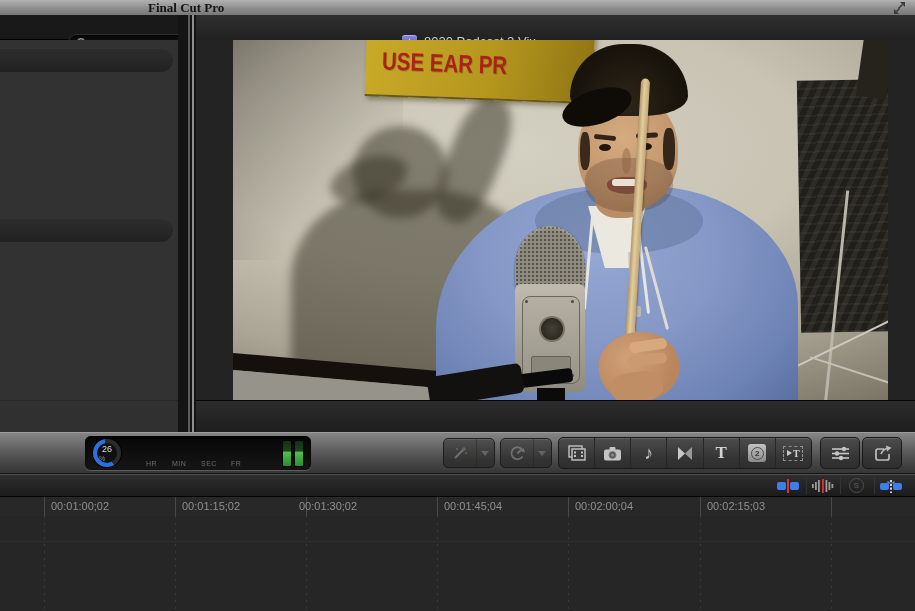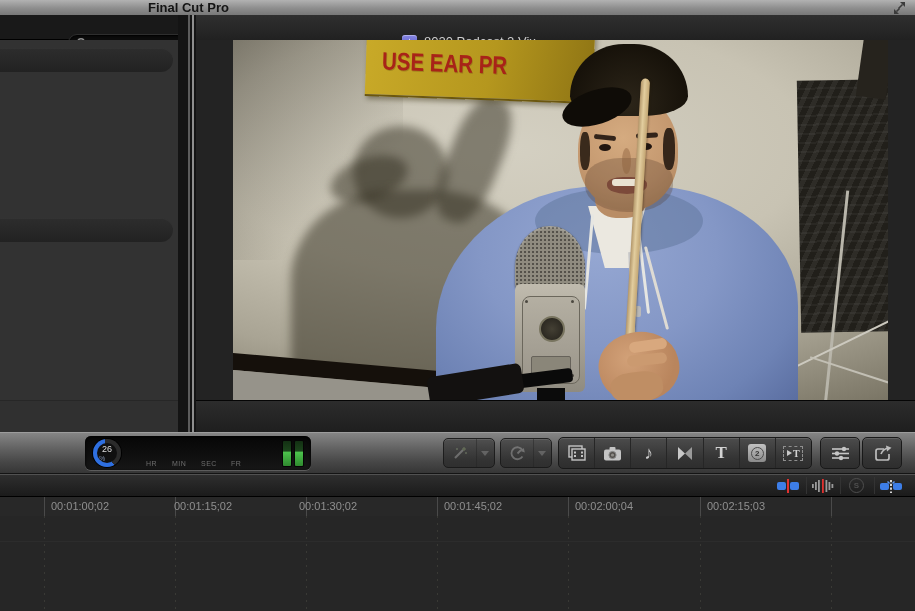--- a/index.html
+++ b/index.html
@@ -2,21 +2,21 @@
 <html><head>
 <meta charset="utf-8">
 <style>
   html,body{margin:0;padding:0;background:#000;}
   .screen{position:relative;width:915px;height:611px;overflow:hidden;background:#262626;
           font-family:"Liberation Sans",sans-serif;-webkit-font-smoothing:antialiased;}
   .abs{position:absolute;}
   
   .menubar{left:0;top:0;width:915px;height:15px;background:linear-gradient(#b2b2b2,#8d8d8d 55%,#787878);
            border-bottom:1px solid #4a4a4a;}
-  .menutitle{left:148px;top:0;font-size:13px;font-weight:bold;color:#141414;line-height:15px;}
+  .menutitle{left:148px;top:0;font-size:13px;font-weight:bold;color:#141414;line-height:15px;font-family:Liberation Serif, serif;}
   
   .browser-top{left:0;top:15px;width:196px;height:24px;background:#191919;border-bottom:1px solid #000;}
   .search-pill{left:68px;top:19px;width:120px;height:16px;border-radius:9px;background:#0b0b0b;
                border:1px solid #2e2e2e;box-shadow:inset 0 1px 2px #000;}
   .browser-body{left:0;top:40px;width:178px;height:360px;background:#323232;}
   .filmrow{left:-14px;width:187px;height:24px;border-radius:13px;
            background:linear-gradient(#2d2d2d,#222);box-shadow:inset 0 1px 0 rgba(255,255,255,.03);}
   .browser-bottom{left:0;top:400px;width:178px;height:32px;background:#303030;border-top:1px solid #272727;}
   
   .divider{left:178px;top:15px;width:18px;height:417px;background:#141414;}
@@ -366,23 +366,23 @@
 
   <div class="abs tl-ruler"></div>
   <div class="abs tick" style="left:44px"></div>
   <div class="abs tick" style="left:175px"></div>
   <div class="abs tick" style="left:306px"></div>
   <div class="abs tick" style="left:437px"></div>
   <div class="abs tick" style="left:568px"></div>
   <div class="abs tick" style="left:700px"></div>
   <div class="abs tick" style="left:831px"></div>
   <span class="abs tick-label" style="left:51px">00:01:00;02</span>
-  <span class="abs tick-label" style="left:174px">00:01:15;02</span>
+  <span class="abs tick-label" style="left:182px">00:01:15;02</span>
   <span class="abs tick-label" style="left:299px">00:01:30;02</span>
-  <span class="abs tick-label" style="left:444px">00:01:45;02</span>
+  <span class="abs tick-label" style="left:444px">00:01:45;04</span>
   <span class="abs tick-label" style="left:575px">00:02:00;04</span>
   <span class="abs tick-label" style="left:707px">00:02:15;03</span>
 
   <div class="abs tl-body"></div>
   <div class="abs tl-hline"></div>
   <div class="abs dotline" style="left:44px"></div>
   <div class="abs dotline" style="left:175px"></div>
   <div class="abs dotline" style="left:306px"></div>
   <div class="abs dotline" style="left:437px"></div>
   <div class="abs dotline" style="left:568px"></div>

